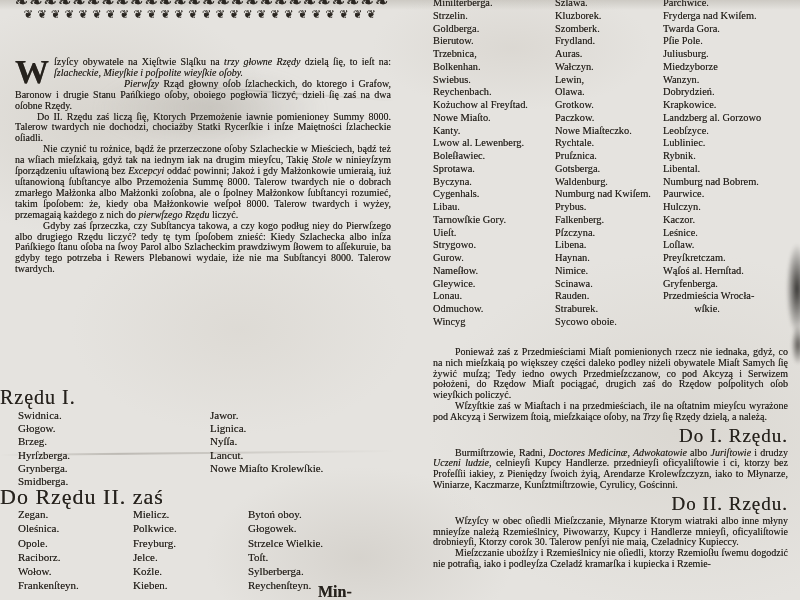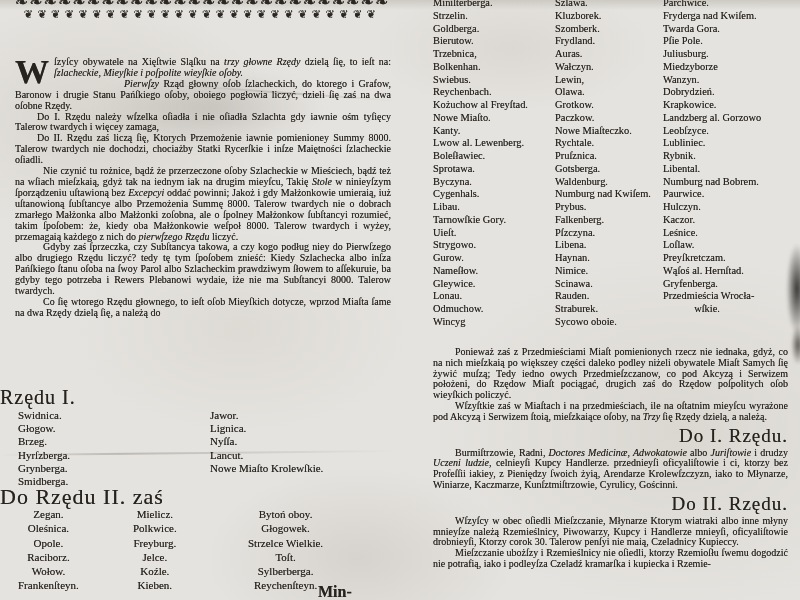--- a/index.html
+++ b/index.html
@@ -35,21 +35,21 @@
   .lh1{top:386px;font-size:20px;}
   .lh2{top:484px;font-size:22px;}
   .rheading{text-align:right;font-size:19px;line-height:21px;letter-spacing:1px;margin:2px 0 2px 0;}
 
   .listwrap{position:absolute;}
   .lcol{position:absolute;top:0;white-space:pre;}
   .list1{left:18px;top:409px;width:380px;height:82px;font-size:11px;}
   .list1 .li{line-height:13.2px;}
   .list1 .c1{left:0;} .list1 .c2{left:192px;}
   .list2{left:18px;top:507px;width:380px;height:90px;font-size:11px;}
-  .list2 .li{line-height:14.3px;text-align:center;}
+  .list2 .li{line-height:14.3px;}
   .list2 .c1{left:0;} .list2 .c2{left:115px;} .list2 .c3{left:230px;}
   .rlist{left:33px;top:-3px;width:365px;height:336px;font-size:10.4px;}
   .rlist .li{line-height:12.75px;}
   .rlist .c1{left:0;} .rlist .c2{left:122px;} .rlist .c3{left:230px;}
 
   .catchword{position:absolute;left:318px;top:583px;font-size:16px;font-weight:bold;}
 
   .blot{position:absolute;right:-8px;top:243px;width:22px;height:92px;
     background:radial-gradient(ellipse at center, rgba(22,20,18,.85), rgba(22,20,18,0) 70%);
     filter:blur(1.5px);}
@@ -74,25 +74,23 @@
   <div class="page lpage">
     <div class="orn orn1">❧❧❧❧❧❧❧❧❧❧❧❧❧❧❧❧❧❧❧❧❧❧❧❧❧❧</div>
     <div class="orn orn2">❦❦❦❦❦❦❦❦❦❦❦❦❦❦❦❦❦❦❦❦❦❦❦❦❦❦</div>
     <div class="ghost"></div>
     <div class="crease2"></div>
     <div class="crease1"></div>
 
     <div class="lbody">
       <p class="para"><span class="dropcap">W</span><span><span>ſzyſcy obywatele na Xięſtwie Sląſku na </span><span class="it">trzy głowne Rzędy</span><span> dzielą ſię, to ieſt na: </span><span class="it">ſzlacheckie, Mieyſkie i poſpolite wieyſkie oſoby.</span></span></p>
       <p class="para i70"><span class="it">Pierwſzy</span><span> Rząd głowny oſob ſzlacheckich, do ktorego i Grafow, Baronow i drugie Stanu Pańſkiego oſoby, oboiego pogłowia liczyć, dzieli ſię zaś na dwa oſobne Rzędy.</span></p>
-      <p class="para i22"><span>Do I. Rzędu należy wſzelka oſiadła i nie oſiadła Szlachta gdy iawnie ośm tyſięcy Talerow twardych i więcey zamaga,</span></p>
       <p class="para i22"><span>Do II. Rzędu zaś liczą ſię, Ktorych Przemożenie iawnie pomienioney Summy 8000. Talerow twardych nie dochodzi, chociażby Statki Rycerſkie i inſze Maiętności ſzlacheckie oſiadli.</span></p>
       <p class="para i28"><span>Nie czynić tu rożnice, bądź że przerzeczone oſoby Szlacheckie w Mieściech, bądź też na wſiach mieſzkaią, gdyż tak na iednym iak na drugim mieyſcu, Takię </span><span class="it">Stole</span><span> w ninieyſzym ſporządzeniu uſtawioną bez </span><span class="it">Excepcyi</span><span> oddać powinni; Jakoż i gdy Małżonkowie umieraią, iuż uſtanowioną ſubſtancye albo Przemożenia Summę 8000. Talerow twardych nie o dobrach zmarłego Małżonka albo Małżonki zoſobna, ale o ſpolney Małżonkow ſubſtancyi rozumieć, takim ſpoſobem: że, kiedy oba Małżonkowie weſpoł 8000. Talerow twardych i wyżey, przemagaią każdego z nich do </span><span class="it">pierwſzego Rzędu</span><span> liczyć.</span></p>
       <p class="para i28"><span>Gdyby zaś ſprzeczka, czy Subſtancya takowa, a czy kogo podług niey do Pierwſzego albo drugiego Rzędu liczyć? tedy tę tym ſpoſobem znieść: Kiedy Szlachecka albo inſza Pańſkiego ſtanu oſoba na ſwoy Parol albo Szlacheckim prawdziwym ſłowem to aſſekuruie, ba gdyby tego potrzeba i Rewers Plebanowi wydaie, iże nie ma Subſtancyi 8000. Talerow twardych.</span></p>
-      <p class="para i28"><span>Co ſię wtorego Rzędu głownego, to ieſt oſob Mieyſkich dotycze, wprzod Miaſta ſame na dwa Rzędy dzielą ſię, a należą do</span></p>
     </div>
 
     <div class="heading lh1">Rzędu I.</div>
     <div class="listwrap list1">
       <div class="lcol c1"><div class="li">Swidnica.</div><div class="li">Głogow.</div><div class="li">Brzeg.</div><div class="li">Hyrſzberga.</div><div class="li">Grynberga.</div><div class="li">Smidberga.</div></div>
       <div class="lcol c2"><div class="li">Jawor.</div><div class="li">Lignica.</div><div class="li">Nyſſa.</div><div class="li">Lancut.</div><div class="li">Nowe Miaſto Krolewſkie.</div></div>
     </div>
 
     <div class="heading lh2">Do Rzędu II. zaś</div>
     <div class="listwrap list2">

